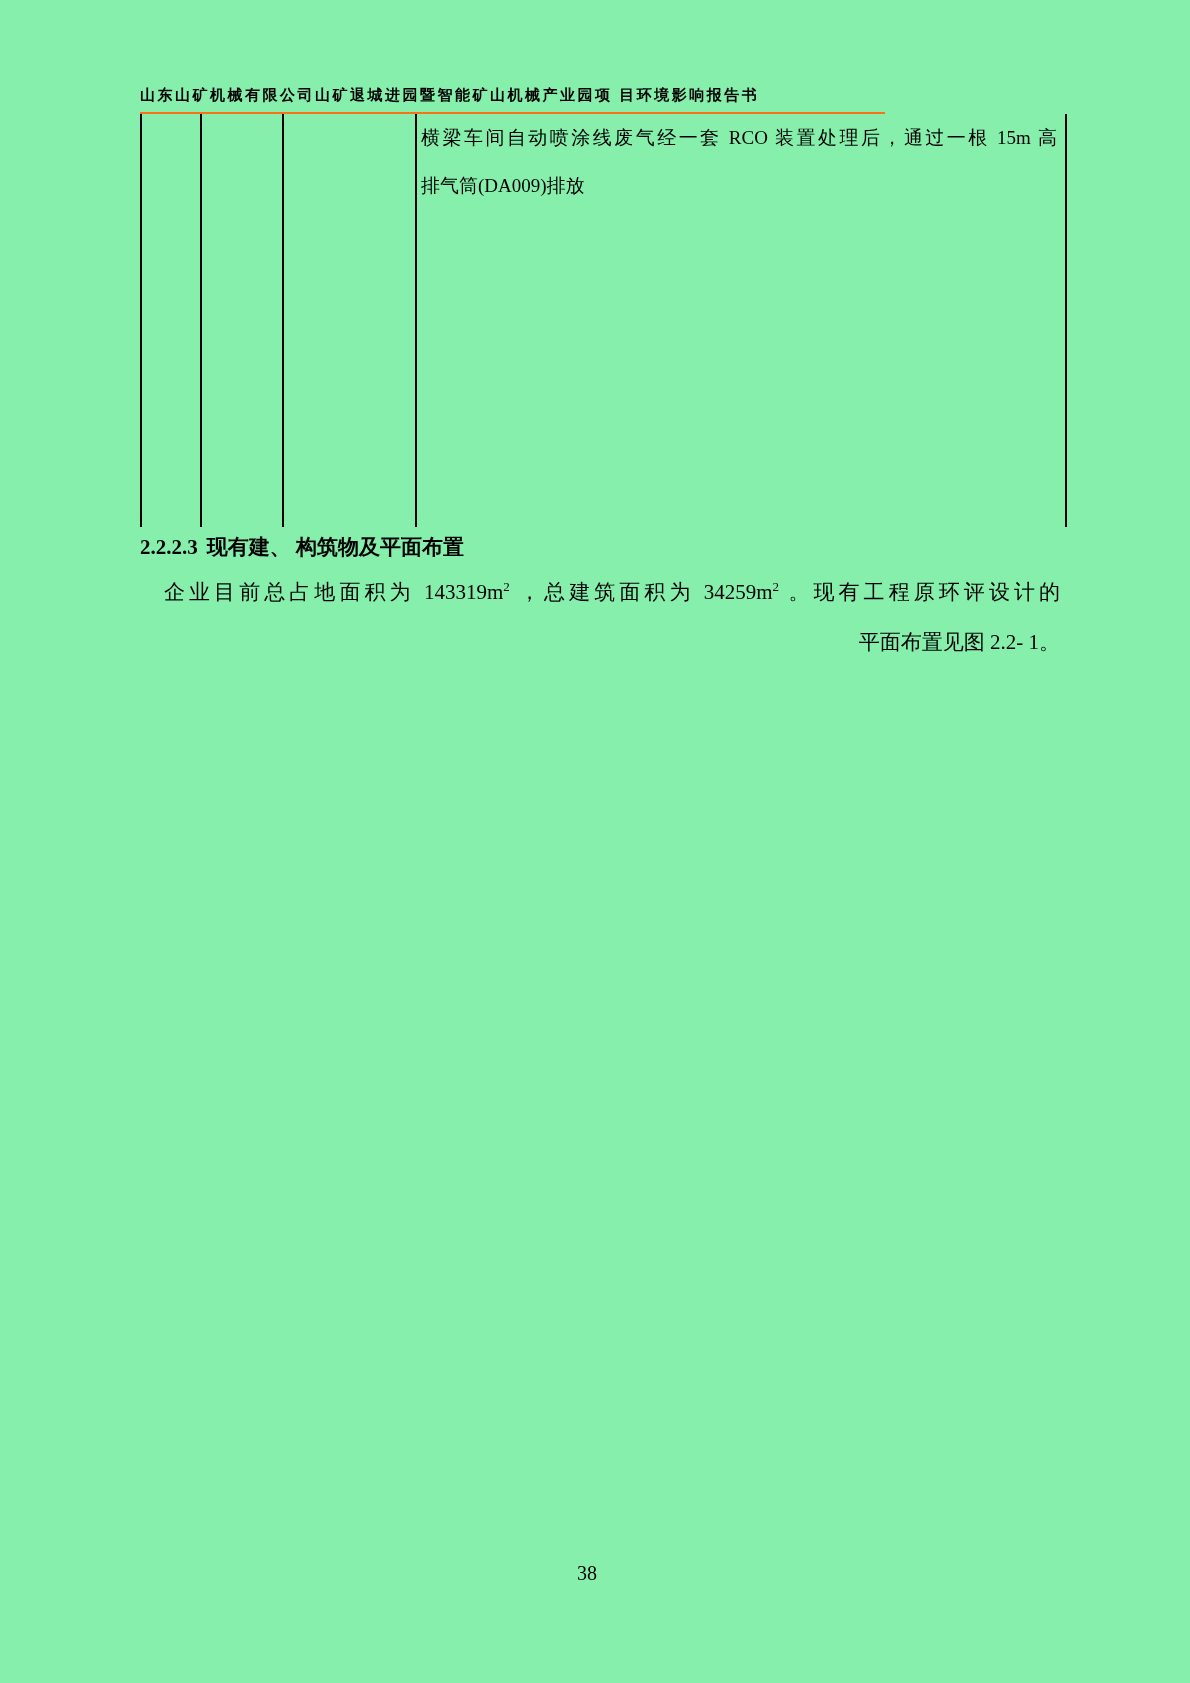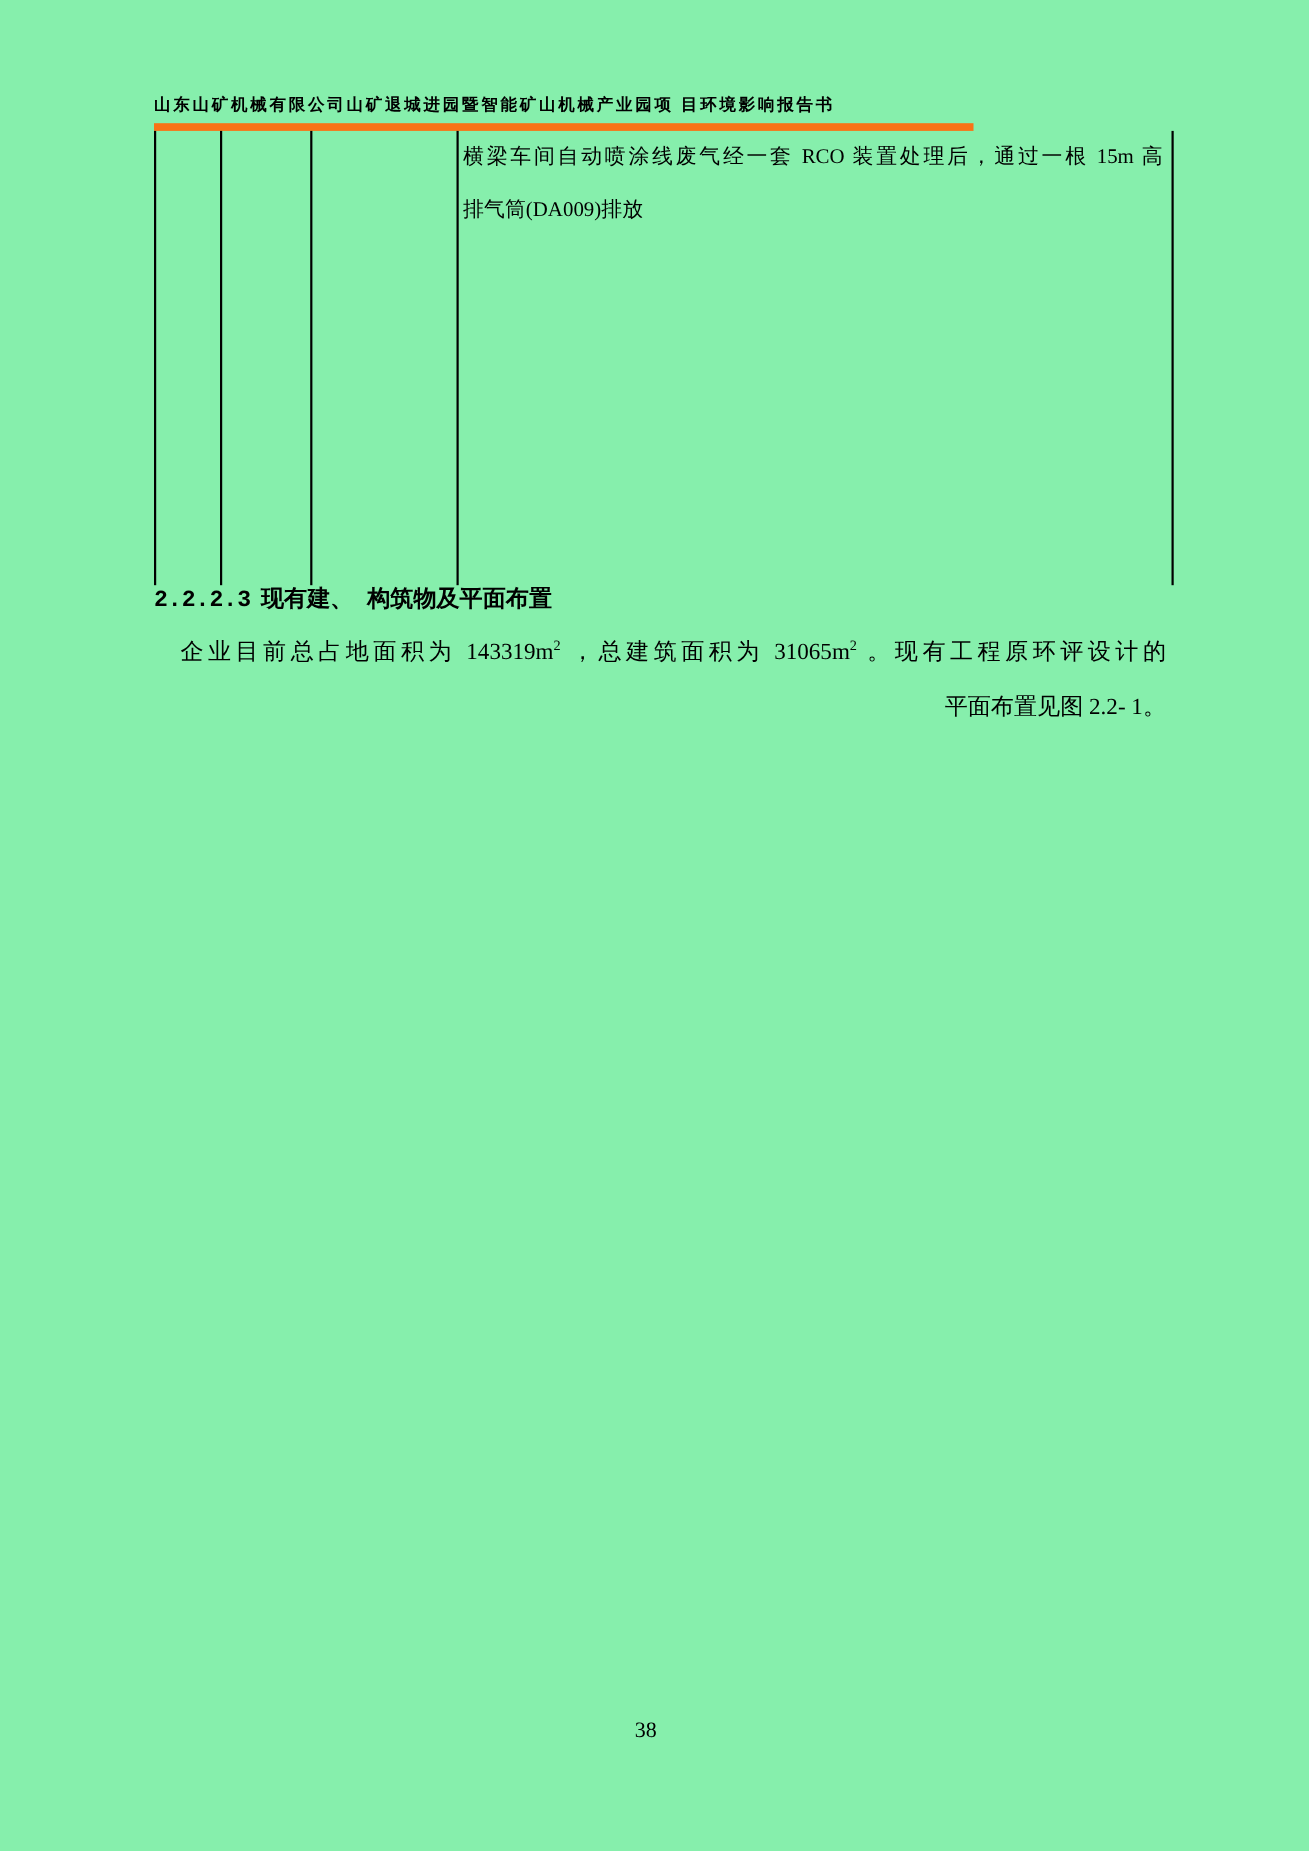--- a/index.html
+++ b/index.html
@@ -28,21 +28,21 @@
     white-space: nowrap;
     color: #000000;
   }
   
   .table-frag {
     position: absolute;
     left: 140px;
     top: 112px;
     width: 745px;
     height: 413px;
-    border-top: 7px solid #f97316;
+    border-top: 2px solid #f97316;
   }
   .vline {
     position: absolute;
     top: 0;
     width: 2px;
     height: 413px;
     background: #000000;
   }
   .vline.v-left  { left: 0; }
   .vline.v-c2    { left: 60px; }
@@ -66,21 +66,21 @@
   .cell-line-2 {
     text-align: left;
     margin-top: 20px;
   }
   
   .section-heading {
     position: absolute;
     left: 140px;
     top: 534px;
     width: 930px;
-    font-family: Liberation Mono, monospace;
+    font-family: Liberation Serif, serif;
     font-size: 21px;
     font-weight: bold;
     line-height: 26px;
     white-space: nowrap;
     color: #000000;
   }
   .section-heading .heading-title {
     margin-left: 9px;
   }
   
@@ -136,20 +136,20 @@
       <div class="cell-line-1">横梁车间自动喷涂线废气经一套 RCO 装置处理后，通过一根 15m 高</div>
       <div class="cell-line-2">排气筒(DA009)排放</div>
     </div>
   </div>
 
   <div class="section-heading">
     <span class="heading-number">2.2.2.3</span><span class="heading-title">现有建、 构筑物及平面布置</span>
   </div>
 
   <div class="para-line para-line-1">
-    <span>企业目前总占地面积为 143319m</span><sup>2</sup><span> ，总建筑面积为 31065m</span><sup>2</sup><span> 。现有工程原环评设计的</span>
+    <span>企业目前总占地面积为 143319m</span><sup>2</sup><span> ，总建筑面积为 34259m</span><sup>2</sup><span> 。现有工程原环评设计的</span>
   </div>
 
   <div class="para-line para-line-2">平面布置见图 2.2- 1。</div>
 
   <div class="page-number">38</div>
 
 </div>
 
 </body></html>

